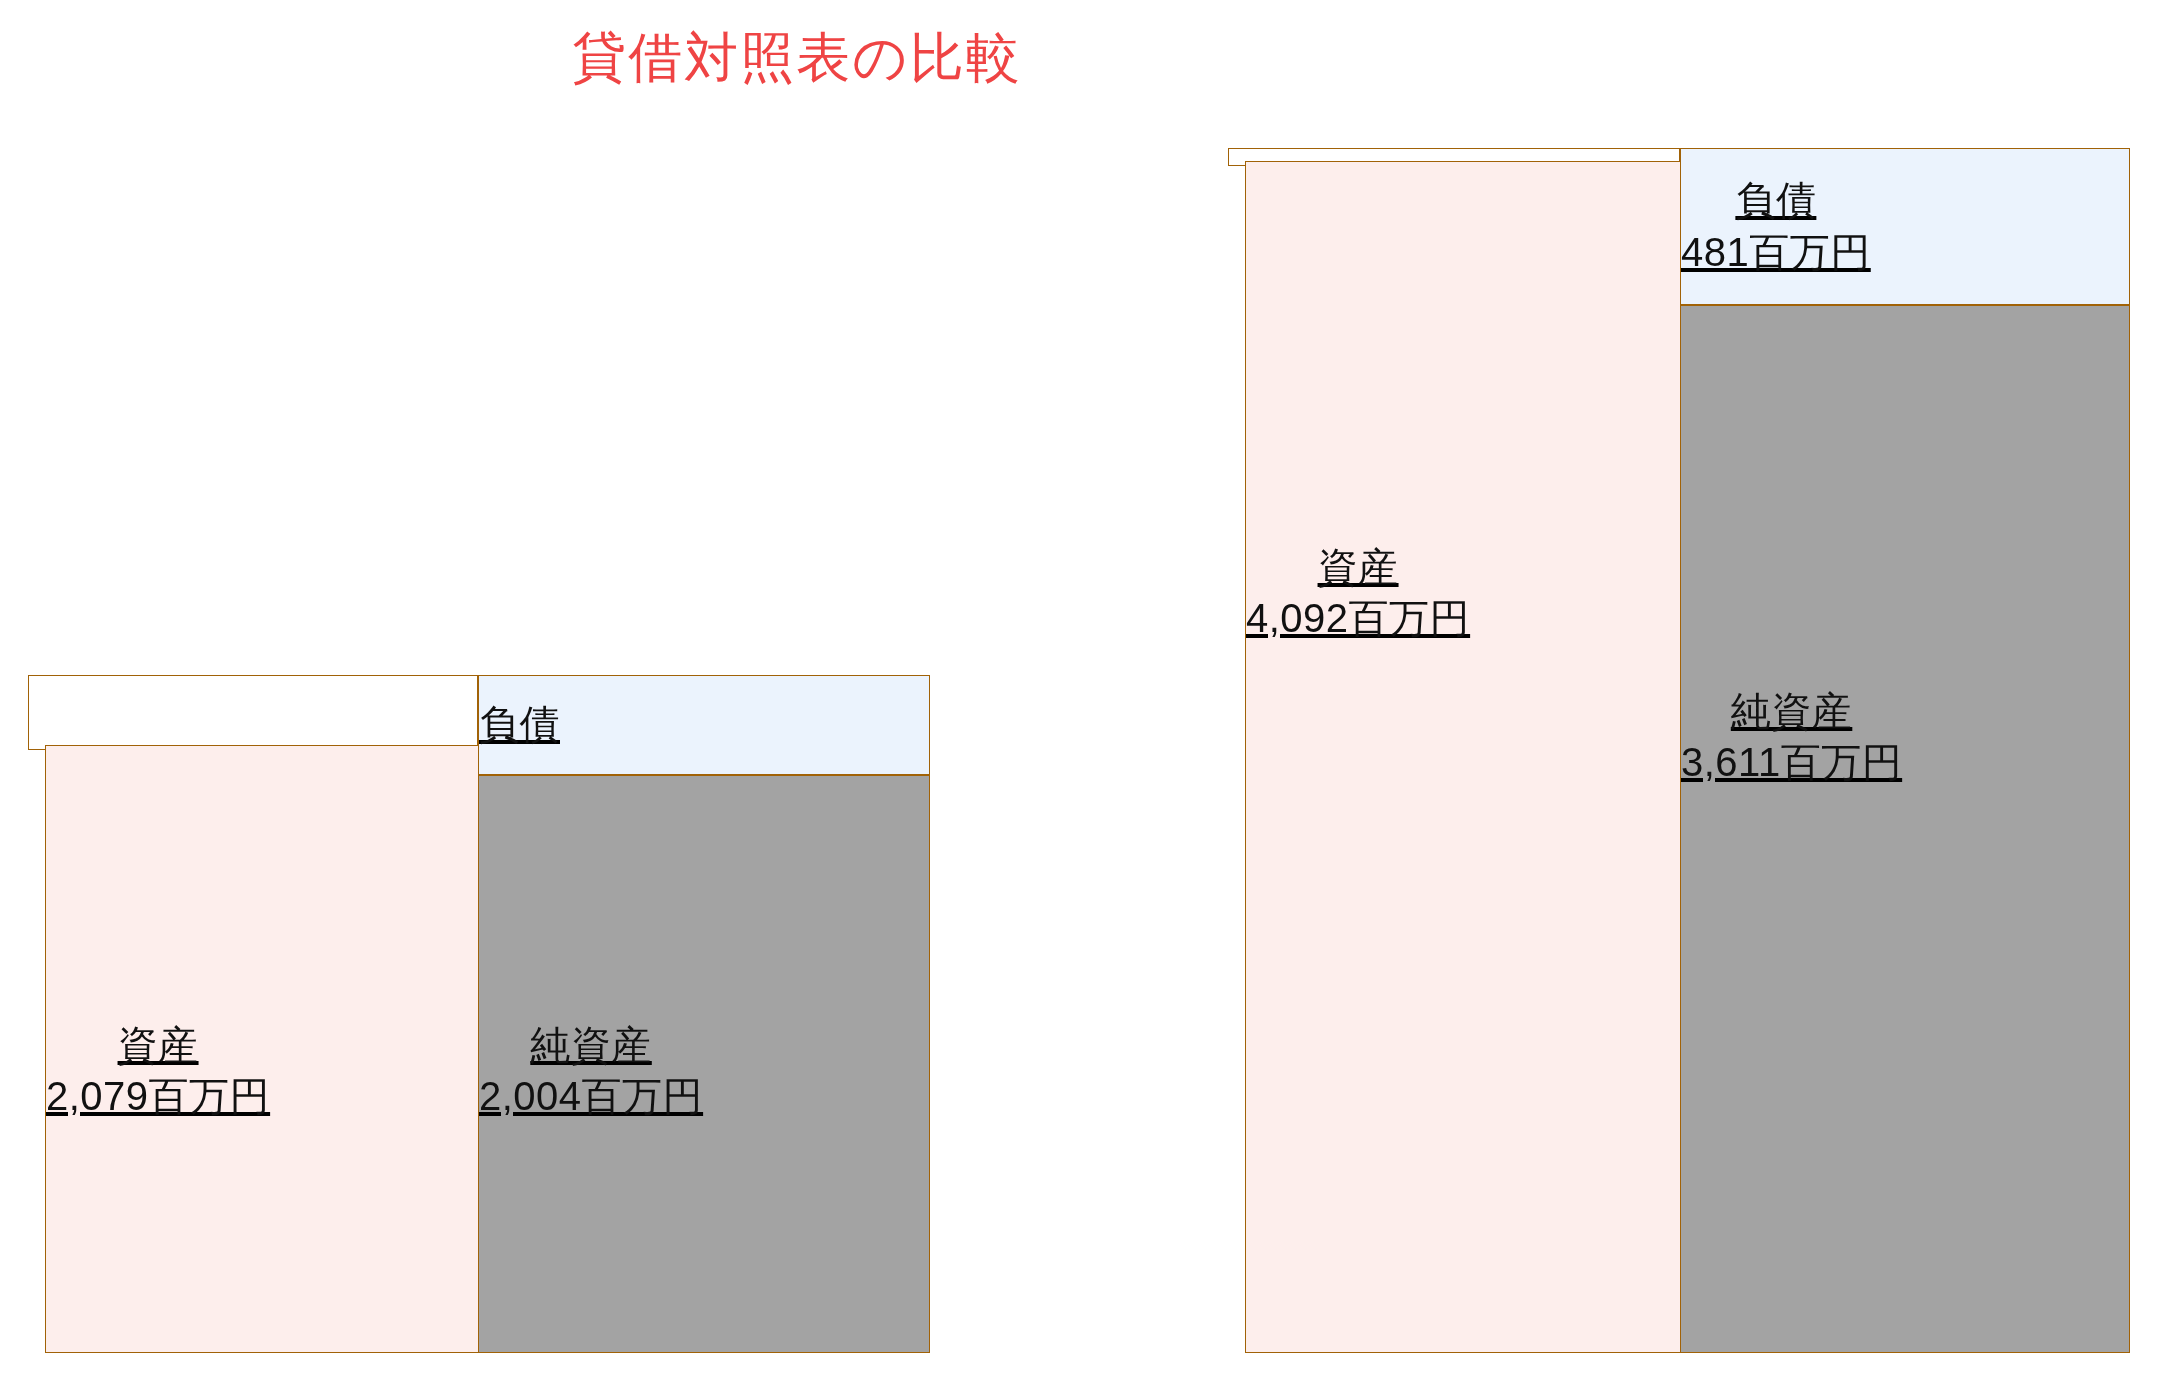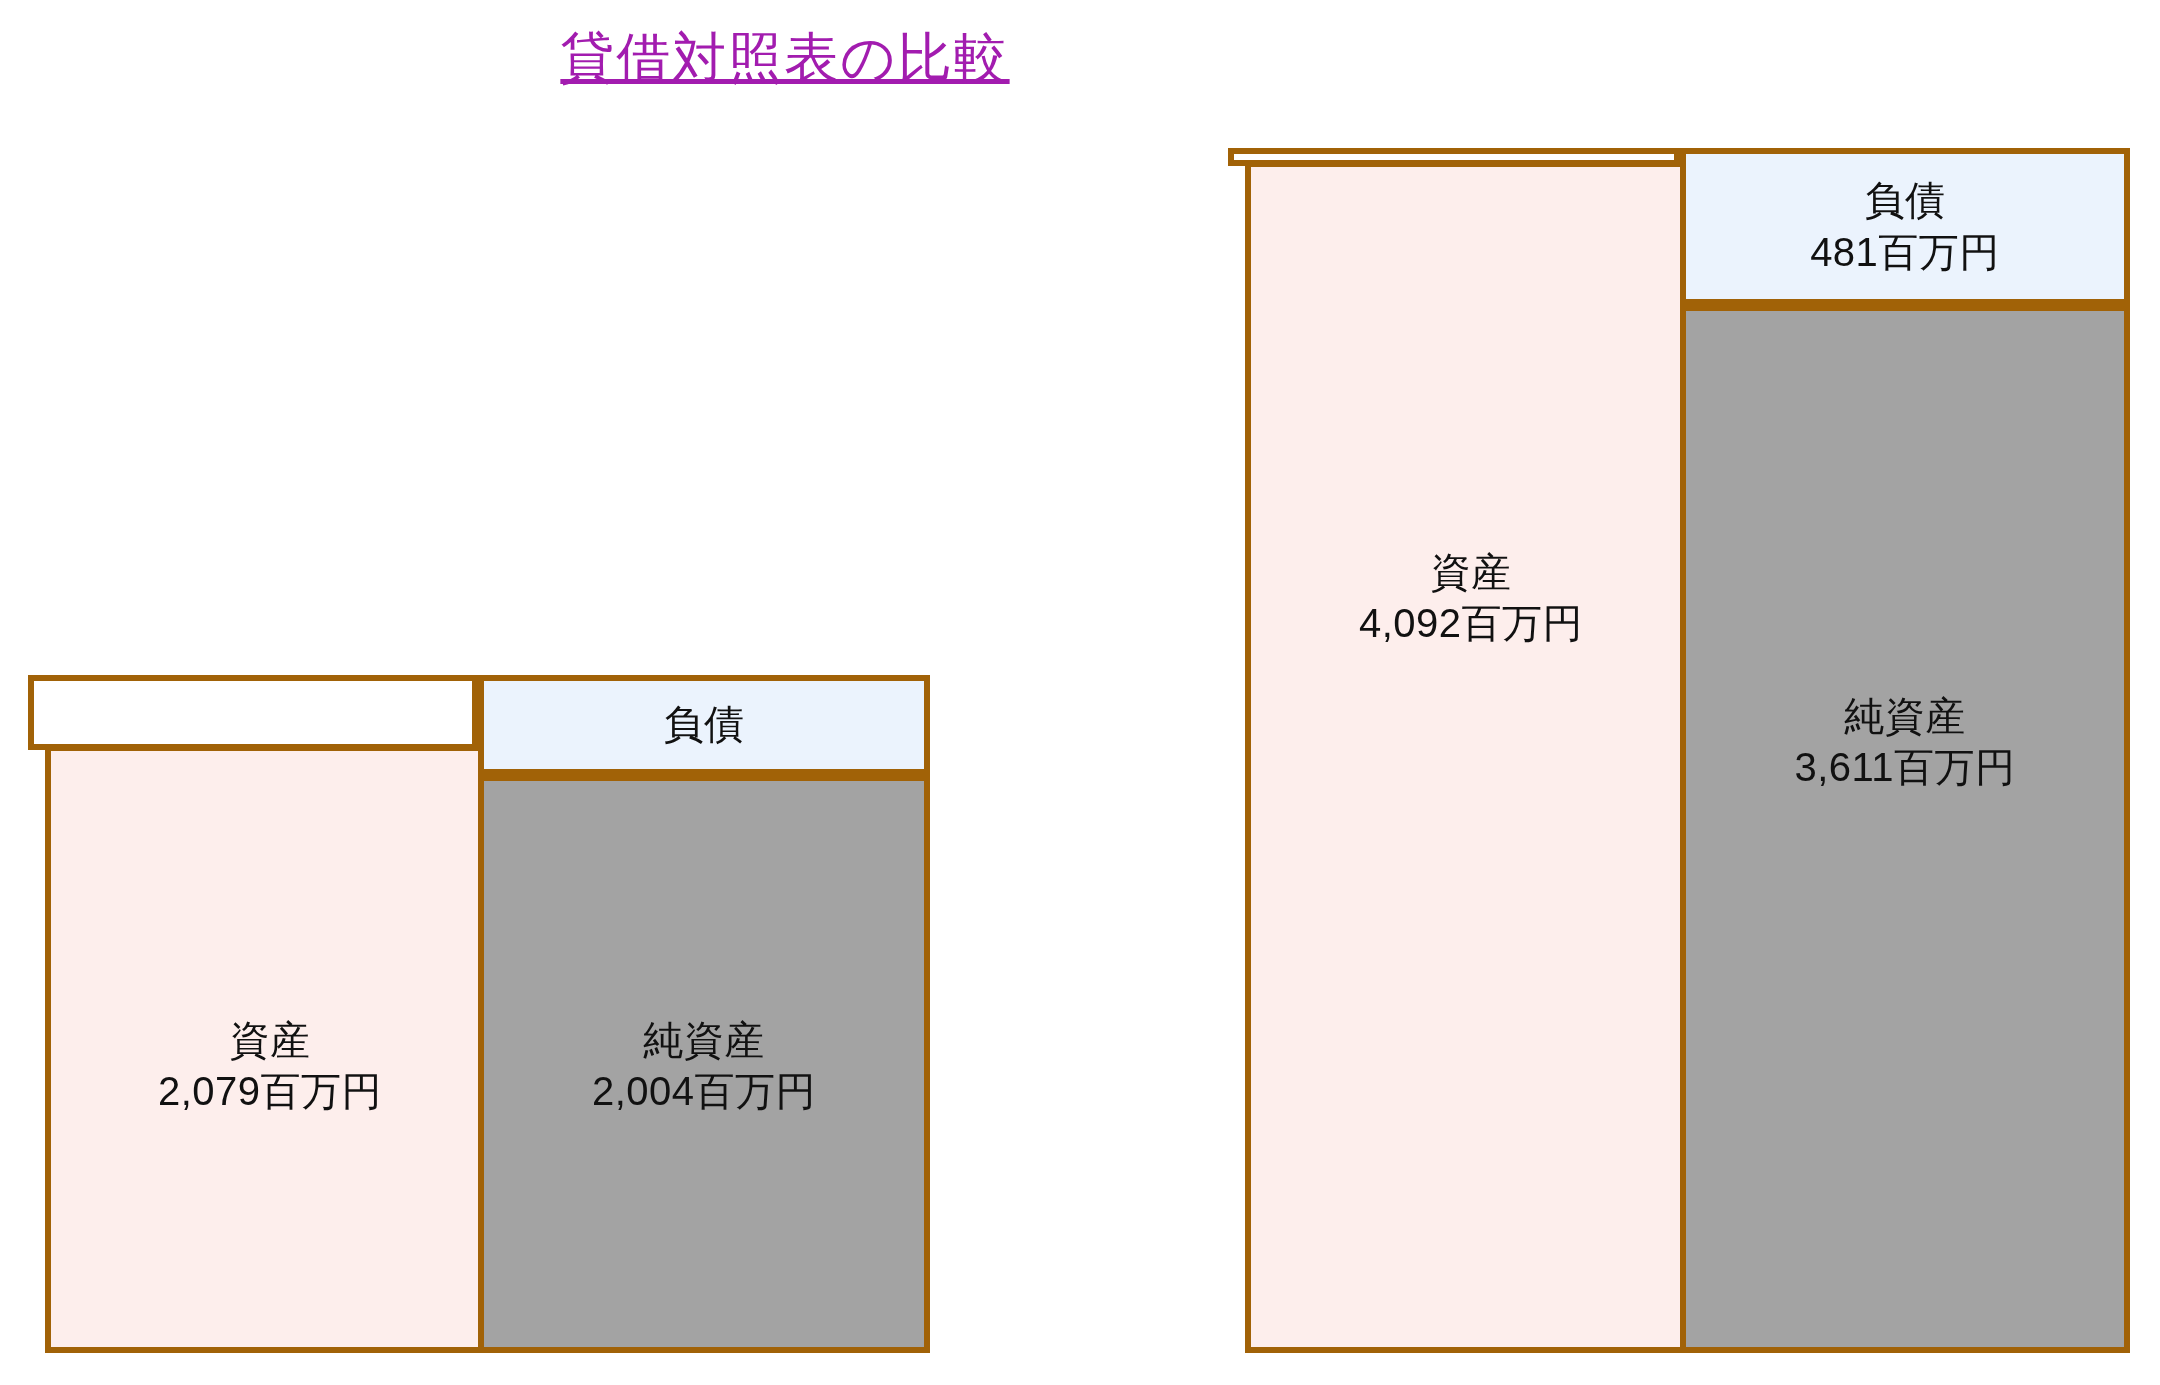--- a/index.html
+++ b/index.html
@@ -11,46 +11,46 @@
     width: 2160px;
     height: 1385px;
     position: relative;
     overflow: hidden;
     font-family: "Liberation Sans", "DejaVu Sans", sans-serif;
     color: #000000;
   }
 
   #chart-title {
     position: absolute;
-    left: 0;
+    left: 12px;
     top: 26px;
     width: 1570px;
     text-align: center;
     font-size: 54px;
     line-height: 1.15;
     letter-spacing: 2px;
     font-weight: 400;
-    color: #a21caf;
+    color: #ef4444;
     white-space: nowrap;
-    text-decoration: underline;
   }
 
   
   .bs-chart {
     position: absolute;
     box-sizing: border-box;
   }
   .bs-block {
     position: absolute;
     box-sizing: border-box;
-    border: 6px solid #a16207;
+    border: 1px solid #a16207;
     display: flex;
     align-items: center;
-    justify-content: center;
+    justify-content: flex-start;
     text-align: center;
+    text-decoration: underline;
   }
   .bs-label {
     font-size: 40px;
     line-height: 1.28;
     color: #111111;
     letter-spacing: 0.5px;
     white-space: pre-line;
     pointer-events: none;
   }
 

